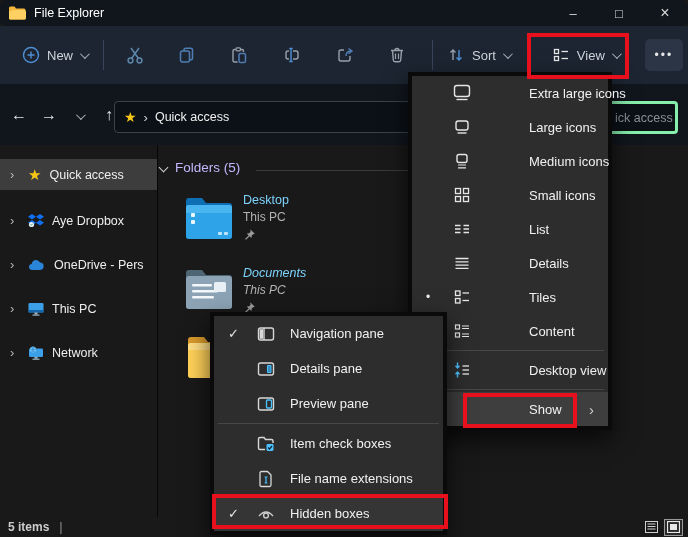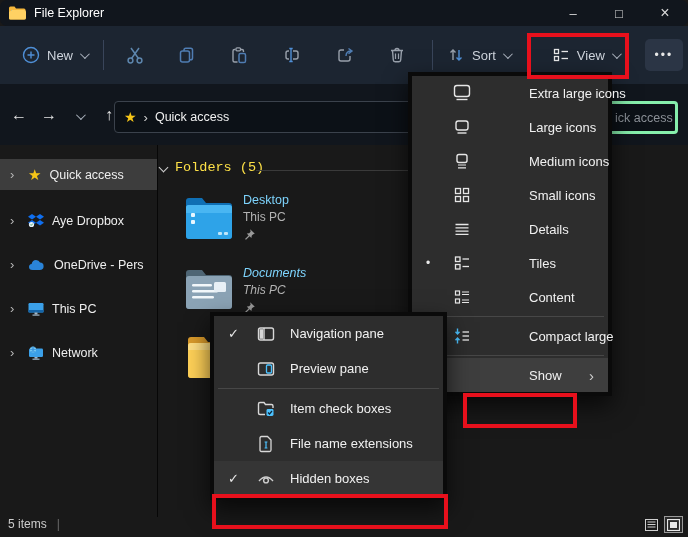--- a/index.html
+++ b/index.html
@@ -32,21 +32,21 @@
   .sidebar { left:0; top:145px; width:157px; height:372px; }
   .side-item { position:absolute; left:0; width:157px; height:31px; display:flex; align-items:center; gap:8px; padding-left:10px; }
   .side-item.sel { background:#3d3d3d; }
   .side-chev { color:#b8b8b8; font-size:13px; width:10px; }
   .side-label { font-size:12.5px; color:#eeeeee; white-space:nowrap; }
   .v-divider { left:157px; top:145px; width:1px; height:372px; background:#070707; }
 
   
   .folders-header { left:160px; top:160px; display:flex; align-items:center; gap:8px; }
   .hdr-chev { width:7px; height:7px; border-right:1.5px solid #cfcfcf; border-bottom:1.5px solid #cfcfcf; transform:rotate(45deg); }
-  .hdr-text { font-size:13.5px; color:#fde047;font-family:Liberation Mono, monospace; }
+  .hdr-text { font-size:13.5px; color:#c4b5fd; }
   .hdr-line { left:256px; top:170px; width:350px; height:1px; background:#3a3a3a; }
   .tile-name { font-size:12.5px; color:#7dd3fc; }
   .tile-loc { font-size:12px; color:#b3b3b3; margin-top:3px; }
 
   
   .menu { background:#2d2d2d; border:4px solid #0a0a0a; box-shadow:0 10px 22px rgba(0,0,0,.65); z-index:5; }
   .view-menu { left:408px; top:72px; width:204px; }
   .sub-menu  { left:210px; top:312px; width:237px; z-index:6; }
   .mi { position:relative; height:34px; display:flex; align-items:center; color:#f1f1f1; font-size:13px; }
   .mi .mi-ic { position:absolute; left:40px; width:20px; display:flex; justify-content:center; }
@@ -57,21 +57,21 @@
   .menu-sep { height:1px; background:#474747; margin:2px 4px; }
   .smi { position:relative; height:35px; display:flex; align-items:center; color:#f1f1f1; font-size:13px; }
   .smi .smi-check { position:absolute; left:14px; color:#e8e8e8; font-size:13px; }
   .smi .smi-ic { position:absolute; left:42px; width:20px; display:flex; justify-content:center; }
   .smi .smi-label { position:absolute; left:76px; white-space:nowrap; }
 
   
   .redbox { position:absolute; border:4px solid #e8101c; z-index:9; pointer-events:none; }
 
   
-  .statusbar { left:0; top:517px; width:688px; height:20px; display:flex; z-index:4; }
+  .statusbar { left:0; top:517px; width:688px; height:20px; display:flex; align-items:center; z-index:4;font-weight:bold; }
   .status-count { margin-left:8px; font-size:12px; color:#cccccc; }
   .status-div { margin-left:10px; color:#6a6a6a; font-size:12px; }
   .status-icons { position:absolute; right:6px; display:flex; gap:5px; align-items:center; }
   .sv-btn { width:17px; height:15px; display:flex; align-items:center; justify-content:center; }
   .sv-btn.sel { outline:1px solid #9a9a9a; background:#2a2a2a; }
 </style>
 </head>
 <body>
 
 <div id="window">
@@ -325,20 +325,28 @@
             <rect x="11.5" y="3.5" width="5" height="5" fill="none" stroke="#e6e6e6" stroke-width="1.3"></rect>
             <rect x="3.5" y="11.5" width="5" height="5" fill="none" stroke="#e6e6e6" stroke-width="1.3"></rect>
             <rect x="11.5" y="11.5" width="5" height="5" fill="none" stroke="#e6e6e6" stroke-width="1.3"></rect>
           </svg>
         </span>
       <span class="mi-label">Small icons</span>
     </div>
     <div class="mi">
       <span class="mi-ic">
           <svg width="20" height="20" viewBox="0 0 20 20">
+            <path d="M3 6.5 H8.5 M3 10 H8.5 M3 13.5 H8.5 M11.5 6.5 H17 M11.5 10 H17 M11.5 13.5 H17" stroke="#e6e6e6" stroke-width="1.3"></path>
+          </svg>
+        </span>
+      <span class="mi-label">List</span>
+    </div>
+    <div class="mi">
+      <span class="mi-ic">
+          <svg width="20" height="20" viewBox="0 0 20 20">
             <path d="M3.5 5.5 H16.5 M3.5 8.8 H16.5 M3.5 12.1 H16.5 M3.5 15.4 H16.5" stroke="#e6e6e6" stroke-width="1.3"></path>
           </svg>
         </span>
       <span class="mi-label">Details</span>
     </div>
     <div class="mi">
       <span class="mi-bullet">•</span>
       <span class="mi-ic">
           <svg width="20" height="20" viewBox="0 0 20 20">
             <rect x="3.5" y="4" width="4.5" height="4.5" fill="none" stroke="#e6e6e6" stroke-width="1.3"></rect>
@@ -361,40 +369,50 @@
     </div>
     <div class="menu-sep"></div>
     <div class="mi">
       <span class="mi-ic">
           <svg width="20" height="20" viewBox="0 0 20 20">
             <path d="M5.5 2.5 V7.5 M3.5 5.8 L5.5 8 L7.5 5.8" fill="none" stroke="#4cc2ff" stroke-width="1.4"></path>
             <path d="M5.5 17.5 V12.5 M3.5 14.2 L5.5 12 L7.5 14.2" fill="none" stroke="#4cc2ff" stroke-width="1.4"></path>
             <path d="M10.5 6 H17 M10.5 10 H17 M10.5 14 H17" stroke="#cfcfcf" stroke-width="1.3"></path>
           </svg>
         </span>
-      <span class="mi-label">Compact large</span>
+      <span class="mi-label">Desktop view</span>
     </div>
     <div class="menu-sep"></div>
     <div class="mi hl">
       <span class="mi-label">Show</span>
       <span class="mi-subarrow">›</span>
     </div>
   </div>
 
   <div class="abs menu sub-menu">
     <div class="smi">
       <span class="smi-check">✓</span>
       <span class="smi-ic">
           <svg width="20" height="18" viewBox="0 0 20 18">
             <rect x="2.5" y="3" width="15" height="12" rx="2" fill="none" stroke="#d8d8d8" stroke-width="1.4"></rect>
             <path d="M8 3 V15" stroke="#d8d8d8" stroke-width="1.4"></path>
             <rect x="3.6" y="4.2" width="3.4" height="9.6" fill="#d8d8d8"></rect>
           </svg>
         </span>
       <span class="smi-label">Navigation pane</span>
+    </div>
+    <div class="smi">
+      <span class="smi-ic">
+          <svg width="20" height="18" viewBox="0 0 20 18">
+            <rect x="2.5" y="3" width="15" height="12" rx="2" fill="none" stroke="#d8d8d8" stroke-width="1.4"></rect>
+            <rect x="11" y="5" width="4.5" height="8" rx="1" fill="#4cc2ff"></rect>
+            <path d="M12 7 h2.5 M12 9 h2.5 M12 11 h2.5" stroke="#103a52" stroke-width=".8"></path>
+          </svg>
+        </span>
+      <span class="smi-label">Details pane</span>
     </div>
     <div class="smi">
       <span class="smi-ic">
           <svg width="20" height="18" viewBox="0 0 20 18">
             <rect x="2.5" y="3" width="15" height="12" rx="2" fill="none" stroke="#d8d8d8" stroke-width="1.4"></rect>
             <rect x="10.5" y="5" width="5" height="8" rx="1" fill="none" stroke="#4cc2ff" stroke-width="1.3"></rect>
           </svg>
         </span>
       <span class="smi-label">Preview pane</span>
     </div>

